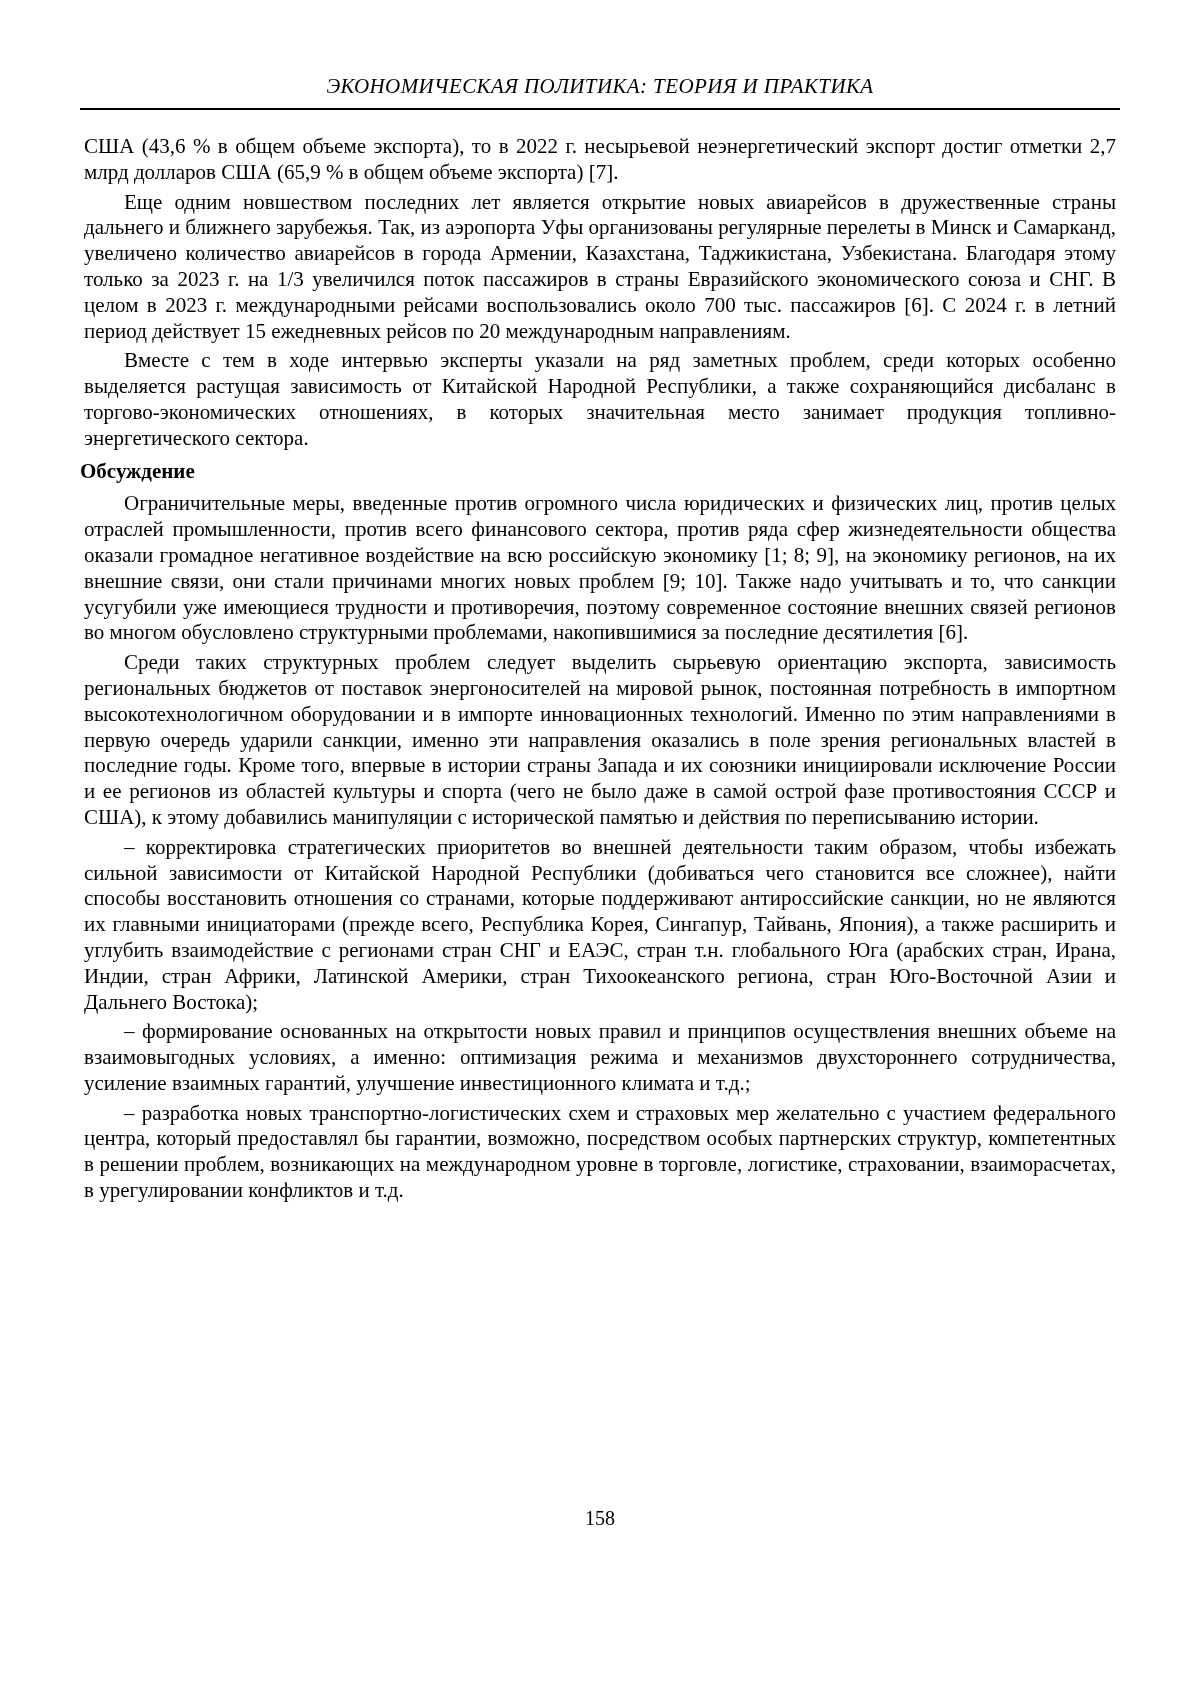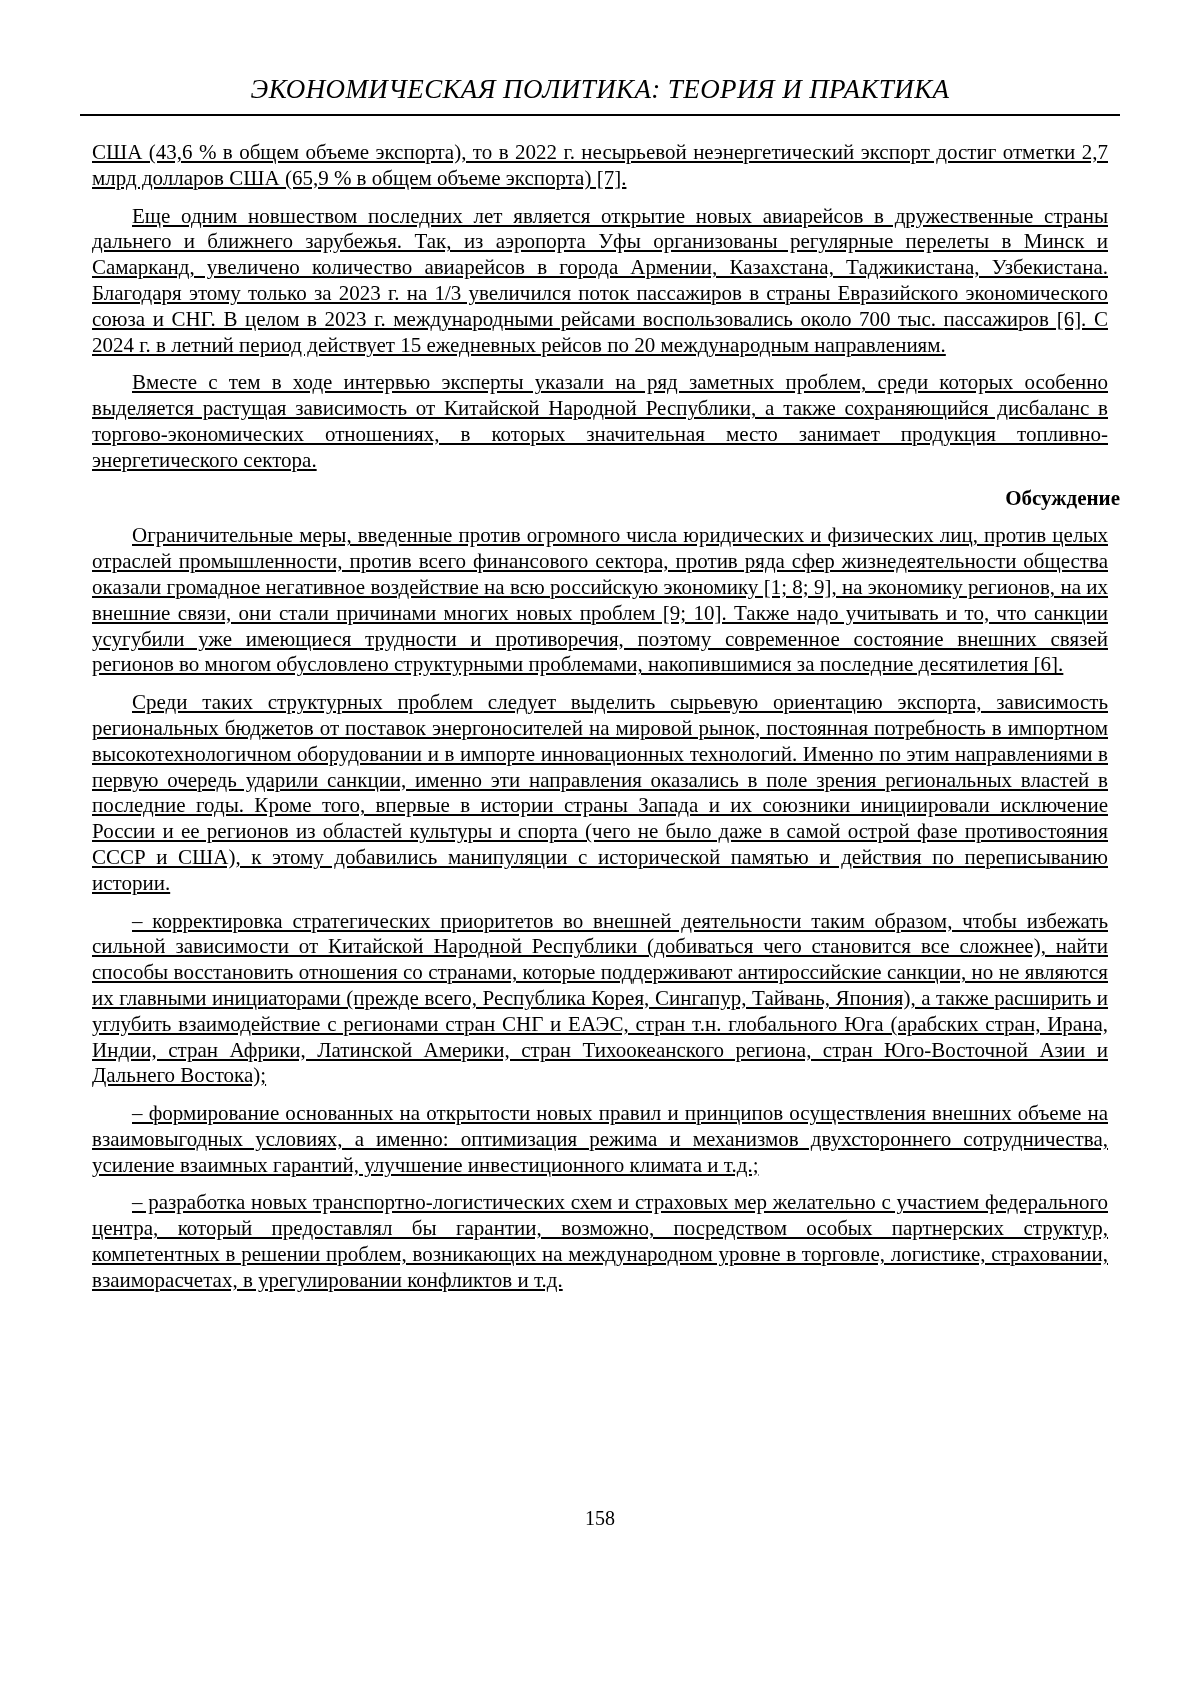--- a/index.html
+++ b/index.html
@@ -16,48 +16,47 @@
     box-sizing: border-box;
     padding: 74px 80px 0 80px;
     font-family: "Liberation Serif", "DejaVu Serif", serif;
     color: #000000;
   }
   .page-header {
     text-align: center;
   }
   .running-title {
     font-style: italic;
-    font-size: 27px;
+    font-size: 21px;
     letter-spacing: 0.4px;
     white-space: nowrap;
   }
   .header-rule {
     border: none;
     border-top: 2px solid #000000;
     margin: 9px 0 0 0;
   }
   .article {
     margin-top: 24px;
     font-size: 21px;
     line-height: 25.8px;
     text-align: justify;
   }
   p.para {
-    margin: 12px;
+    margin: 4px;
     text-indent: 40px;
-    text-decoration: underline;
   }
   p.para.continuation {
     text-indent: 0;
   }
   h2.section-heading {
     font-size: 21px;
     line-height: 25.8px;
     font-weight: bold;
-    text-align: right;
+    text-align: left;
     margin: 7px 0 7px 0;
   }
   .page-number {
     position: absolute;
     left: 0;
     right: 0;
     bottom: 168px;
     text-align: center;
     font-size: 20px;
   }

